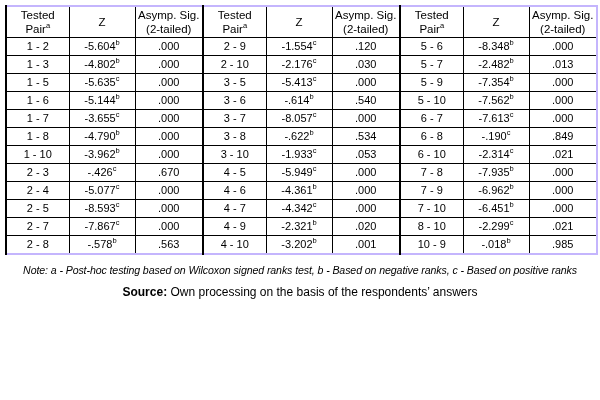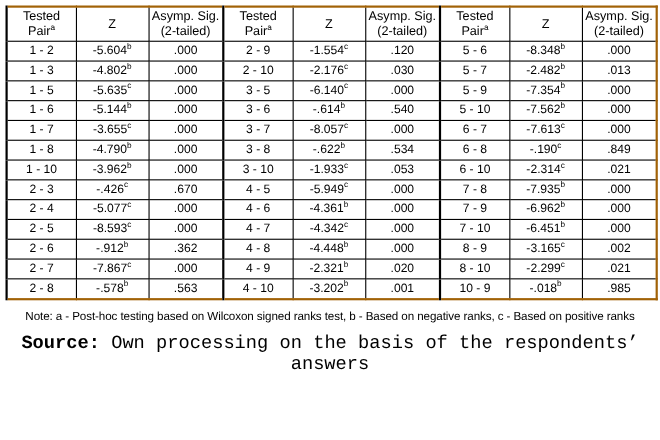--- a/index.html
+++ b/index.html
@@ -15,21 +15,21 @@
   .page {
     width: 600px;
     height: 400px;
     position: relative;
   }
   table.results {
     border-collapse: collapse;
     table-layout: fixed;
     margin: 5px 4px 0 5px;
     width: 591px;
-    border: 2px solid #a16207;
+    border: 2px solid #c4b5fd;
   }
   table.results th,
   table.results td {
     border: 1px solid #000;
     text-align: center;
     vertical-align: middle;
     padding: 0 1px;
     font-size: 11px;
     font-weight: normal;
     height: 17px;
@@ -50,26 +50,26 @@
     line-height: 0;
     vertical-align: super;
     letter-spacing: 0;
   }
   .note-line {
     margin-top: 9px;
     text-align: center;
     font-size: 10.6px;
     white-space: nowrap;
     letter-spacing: -0.1px;
+    font-style: italic;
   }
   .source-line {
     margin-top: 9px;
     text-align: center;
-    font-size: 17px;
-    font-family: Liberation Mono, monospace;
+    font-size: 12px;
   }
   .source-line .bold { font-weight: bold; }
 </style>
 </head>
 <body>
 
 <div class="page">
 
   <table class="results">
     <colgroup>
@@ -117,21 +117,21 @@
           <td>.030</td>
           <td class="group-start">5 - 7</td>
           <td><span>-2.482</span><sup class="marker">b</sup></td>
           <td>.013</td>
         </tr>
         <tr>
           <td class="group-start">1 - 5</td>
           <td><span>-5.635</span><sup class="marker">c</sup></td>
           <td>.000</td>
           <td class="group-start">3 - 5</td>
-          <td><span>-6.140</span><sup class="marker">c</sup></td>
+          <td><span>-5.413</span><sup class="marker">c</sup></td>
           <td>.000</td>
           <td class="group-start">5 - 9</td>
           <td><span>-7.354</span><sup class="marker">b</sup></td>
           <td>.000</td>
         </tr>
         <tr>
           <td class="group-start">1 - 6</td>
           <td><span>-5.144</span><sup class="marker">b</sup></td>
           <td>.000</td>
           <td class="group-start">3 - 6</td>
@@ -199,31 +199,20 @@
         <tr>
           <td class="group-start">2 - 5</td>
           <td><span>-8.593</span><sup class="marker">c</sup></td>
           <td>.000</td>
           <td class="group-start">4 - 7</td>
           <td><span>-4.342</span><sup class="marker">c</sup></td>
           <td>.000</td>
           <td class="group-start">7 - 10</td>
           <td><span>-6.451</span><sup class="marker">b</sup></td>
           <td>.000</td>
-        </tr>
-        <tr>
-          <td class="group-start">2 - 6</td>
-          <td><span>-.912</span><sup class="marker">b</sup></td>
-          <td>.362</td>
-          <td class="group-start">4 - 8</td>
-          <td><span>-4.448</span><sup class="marker">b</sup></td>
-          <td>.000</td>
-          <td class="group-start">8 - 9</td>
-          <td><span>-3.165</span><sup class="marker">c</sup></td>
-          <td>.002</td>
         </tr>
         <tr>
           <td class="group-start">2 - 7</td>
           <td><span>-7.867</span><sup class="marker">c</sup></td>
           <td>.000</td>
           <td class="group-start">4 - 9</td>
           <td><span>-2.321</span><sup class="marker">b</sup></td>
           <td>.020</td>
           <td class="group-start">8 - 10</td>
           <td><span>-2.299</span><sup class="marker">c</sup></td>

